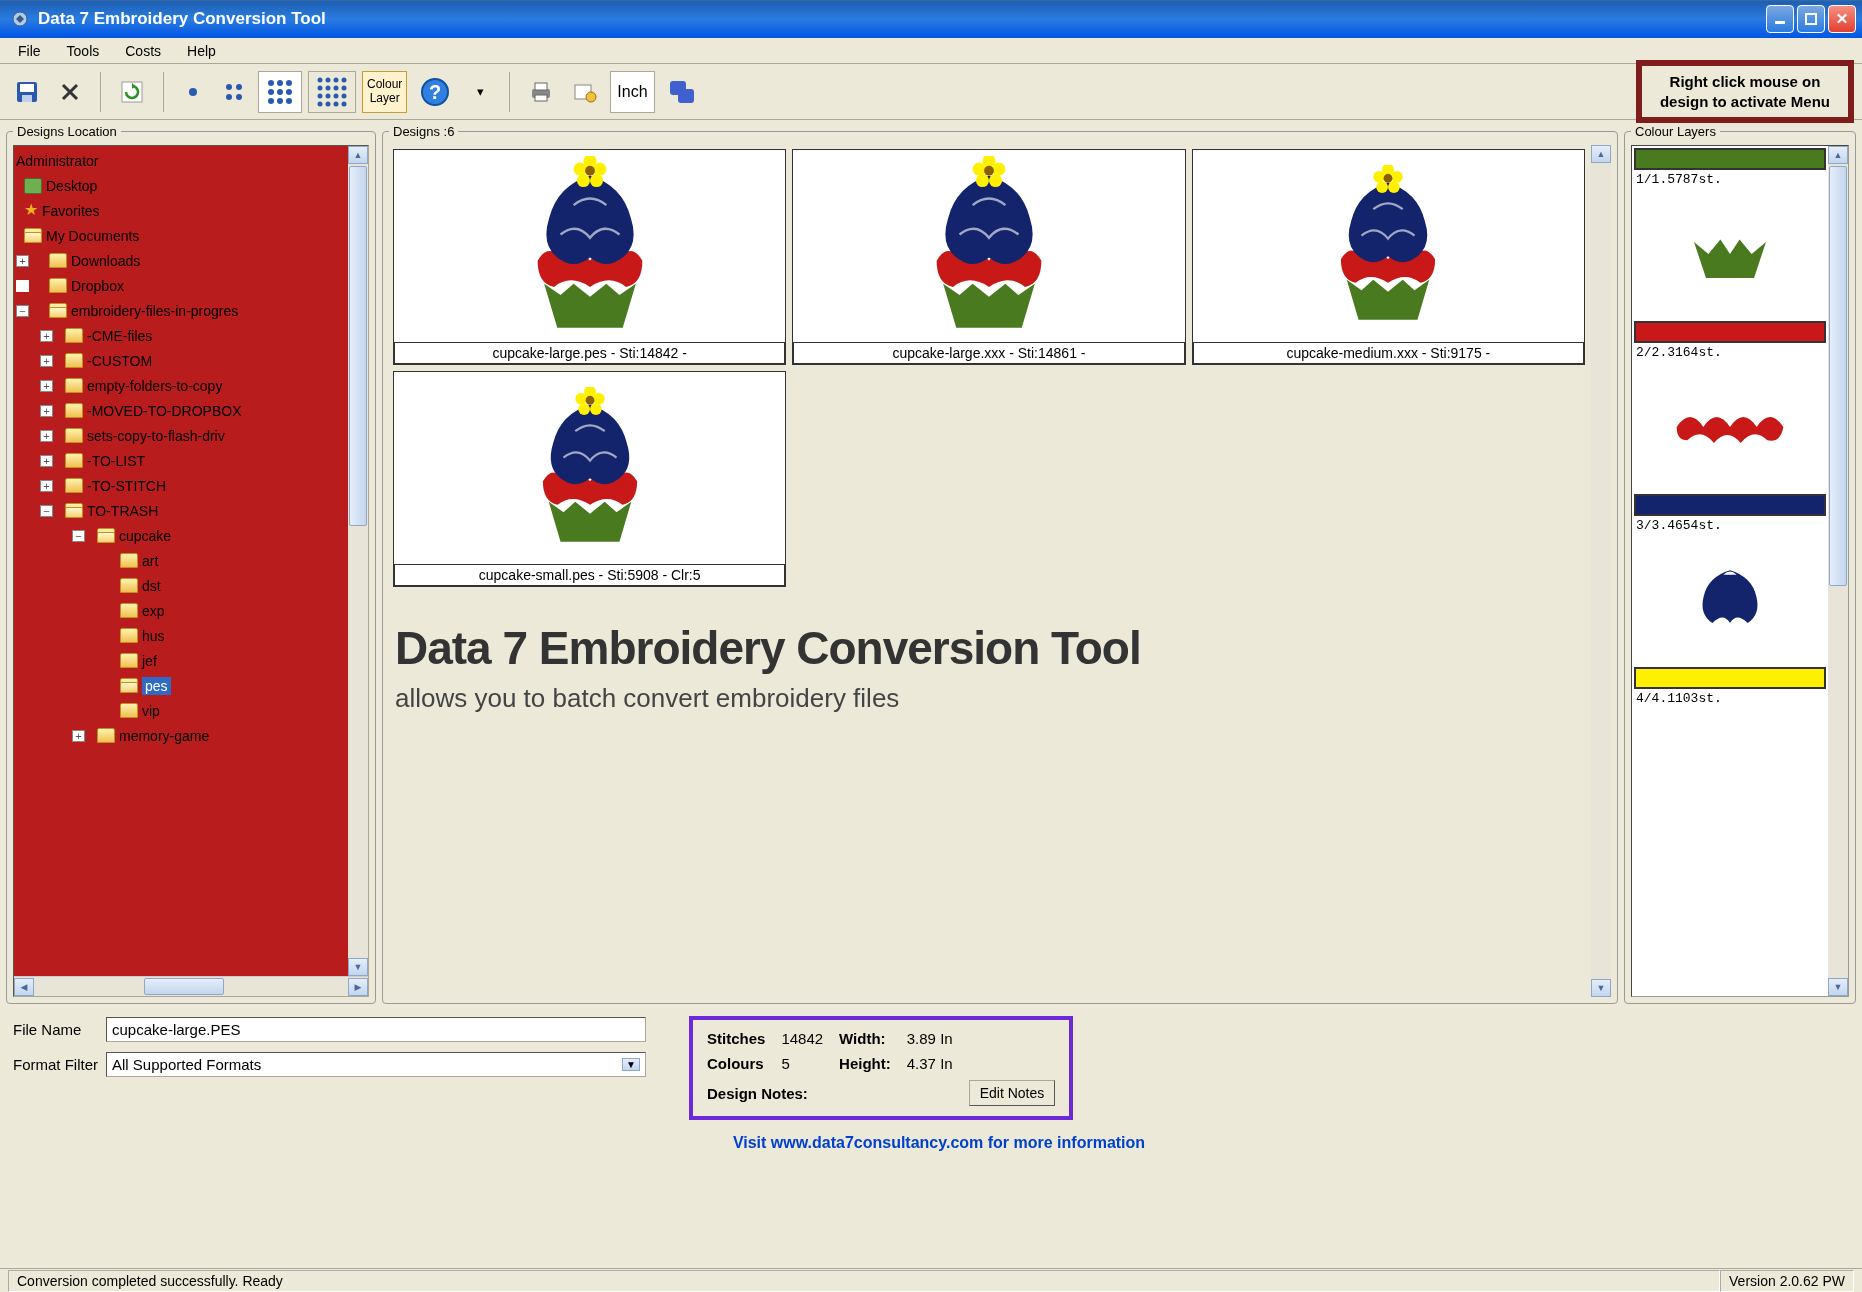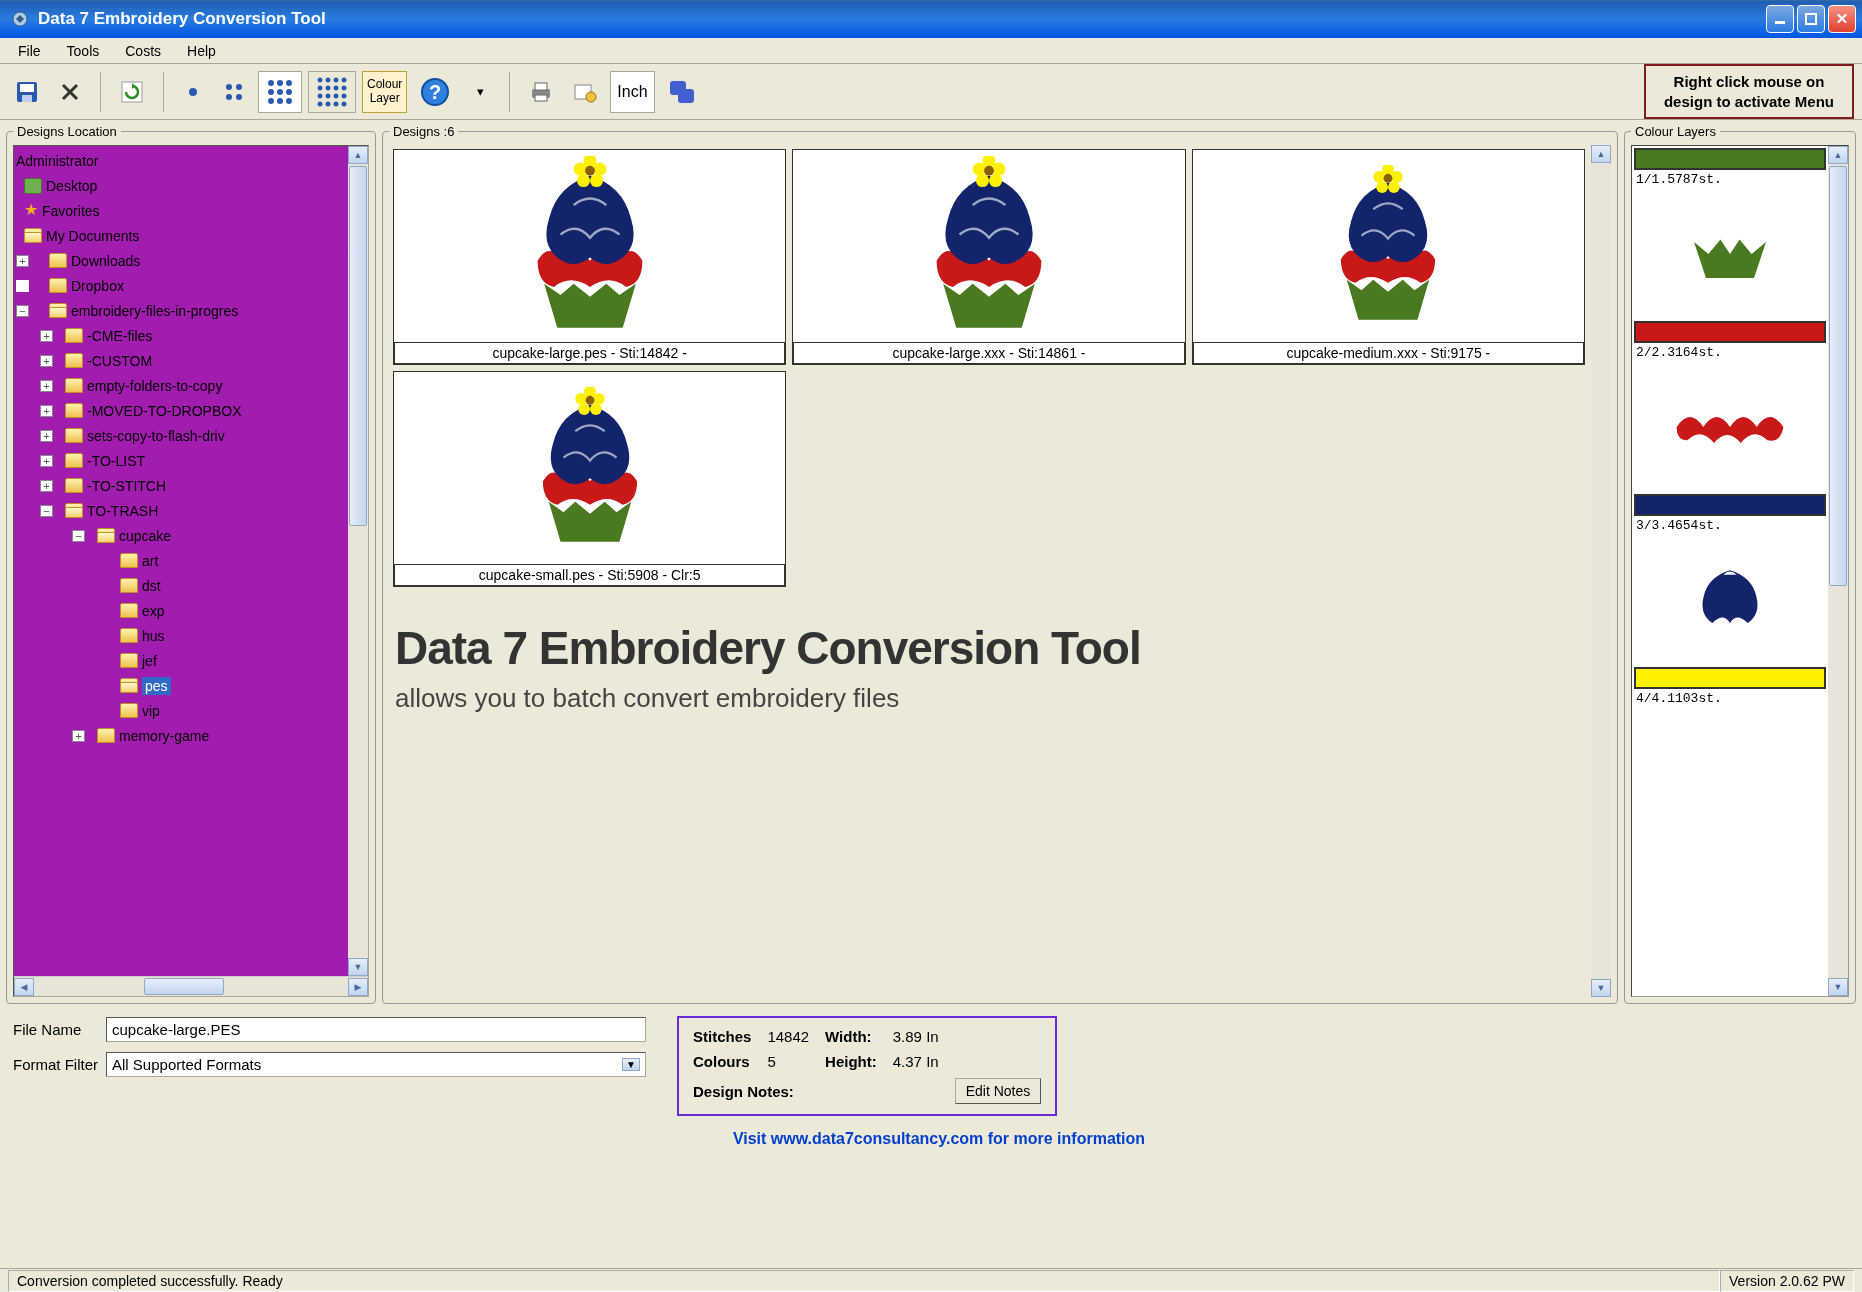--- a/index.html
+++ b/index.html
@@ -78,21 +78,21 @@
   border: 1px solid transparent;
   padding: 2px 6px;
   font-size: 13px;
 }
 .tbtn.box { border: 1px solid #aca899; background: #fff; }
 .tbtn.box2 { border: 1px solid #aca899; background: #ece9d8; }
 .tbtn.yellow { background: #fff2cc; border: 1px solid #c0a030; text-align: center; font-size: 12px; line-height: 1.1; padding: 2px 4px; }
 .tsep { width: 1px; height: 40px; background: #aca899; margin: 0 6px; }
 .tip-box {
   margin-left: auto;
-  border: 2px solid #7f1d1d;
+  border: 6px solid #7f1d1d;
   background: #ece9d8;
   padding: 6px 18px;
   text-align: center;
   font-weight: bold;
   font-size: 15px;
   line-height: 1.3;
 }
 
 .main {
   display: flex;
@@ -109,21 +109,21 @@
 }
 legend { font-size: 13px; padding: 0 4px; background: #ece9d8; }
 
 .panel-left {
   width: 370px;
   display: flex;
   flex-direction: column;
 }
 .tree-wrap {
   flex: 1;
-  background: #a21caf;
+  background: #b91c1c;
   border: 1px inset #aca899;
   overflow: hidden;
   position: relative;
   font-size: 14px;
 }
 .tree {
   padding: 2px;
   height: 100%;
   overflow: hidden;
 }
@@ -274,28 +274,29 @@
 .bottom-left input, .bottom-left .combo {
   font-size: 15px;
   border: 1px inset #aca899;
   padding: 3px 5px;
   background: #fff;
   width: 540px;
 }
 .combo { display: flex; align-items: center; justify-content: space-between;}
 .combo .dd { width: 18px; text-align: center; background: linear-gradient(to bottom, #e6eef9, #c3d6ee); border: 1px solid #90a8c8; font-size: 10px;}
 .info-box {
-  border: 2px solid #6d28d9;
+  border: 4px solid #6d28d9;
   padding: 10px 14px;
   font-size: 15px;
   display: grid;
   grid-template-columns: auto auto auto auto auto;
   gap: 8px 16px;
   align-items: center;
   background: #ece9d8;
+  margin-left: 12px;
 }
 .info-box .k { font-weight: bold; }
 .info-box button {
   font-size: 14px;
   padding: 4px 10px;
   background: #ece9d8;
   border: 1px outset #aca899;
 }
 .visit {
   text-align: center;

